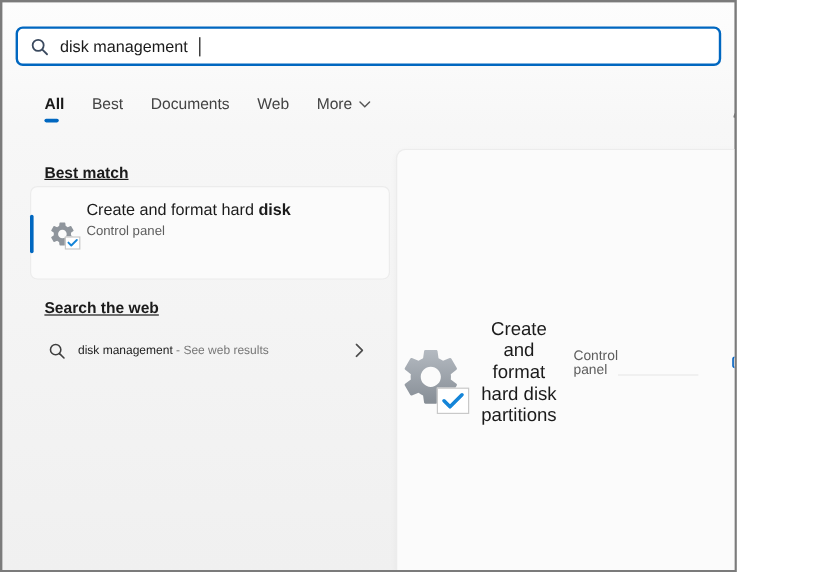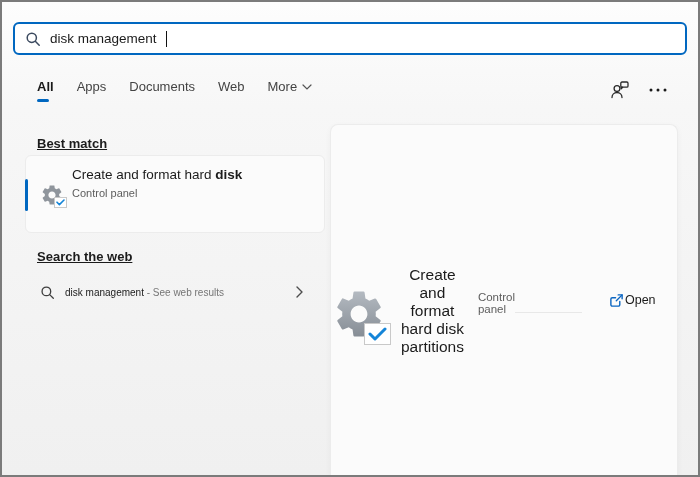--- a/index.html
+++ b/index.html
@@ -1,20 +1,20 @@
 <!DOCTYPE html>
 <html><head>
 <meta charset="utf-8">
 <style>
   * { margin:0; padding:0; box-sizing:border-box; }
   html,body { width:700px; height:477px; }
   body { font-family:"Liberation Sans","DejaVu Sans",sans-serif; }
 
   .window {
-    position:relative; width:700px; height:477px;
+    position:relative; width:614px; height:477px;
     border:2px solid #7b7b7b;
     background:linear-gradient(#fdfdfd 0%, #f7f7f7 22%, #f0f0f0 100%);
     overflow:hidden;
   }
 
   
   .search-box {
     position:absolute; left:11px; top:20px; right:11px; height:33px;
     background:#ffffff; border:2px solid #0067c0; border-radius:6px;
     display:flex; align-items:center; padding:0 10px; gap:9px;
@@ -113,21 +113,21 @@
     </span>
     <span class="query">disk management</span>
     <span class="caret"></span>
   </div>
 
   <div class="tab-bar">
     <div class="tab selected">
         <span>All</span>
       </div>
     <div class="tab">
-        <span>Apps</span>
+        <span>Best</span>
       </div>
     <div class="tab">
         <span>Documents</span>
       </div>
     <div class="tab">
         <span>Web</span>
       </div>
     <div class="tab">
       <span>More</span>
       <span style="display:flex">

